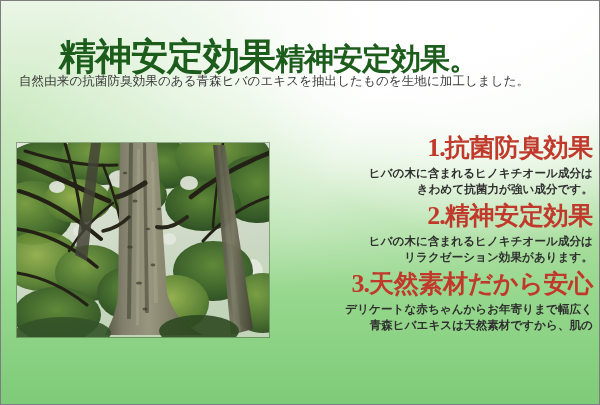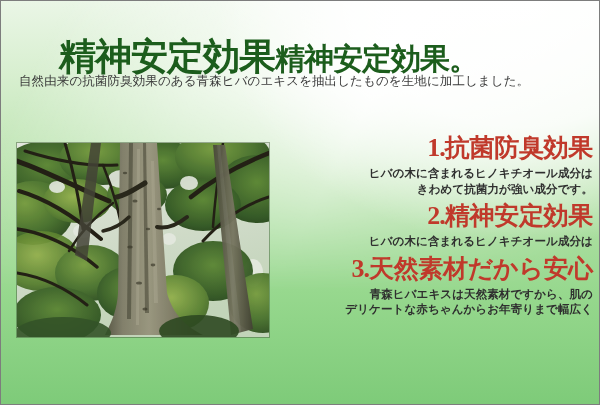--- a/index.html
+++ b/index.html
@@ -206,25 +206,26 @@
       <div class="desc">
         <div>ヒバの木に含まれるヒノキチオール成分は</div>
         <div>きわめて抗菌力が強い成分です。</div>
       </div>
     </div>
 
     <div class="item i2">
       <div class="head"><span class="num">2.</span><span>精神安定効果</span></div>
       <div class="desc">
         <div>ヒバの木に含まれるヒノキチオール成分は</div>
+        <div>リラクゼーション効果があります。</div>
       </div>
     </div>
 
     <div class="item i3">
       <div class="head"><span class="num">3.</span><span>天然素材だから安心</span></div>
       <div class="desc">
+        <div>デリケートな赤ちゃんからお年寄りまで幅広く</div>
         <div>青森ヒバエキスは天然素材ですから、肌の</div>
-        <div>デリケートな赤ちゃんからお年寄りまで幅広く</div>
       </div>
     </div>
 
   </div>
 </div>
 
 </body></html>

